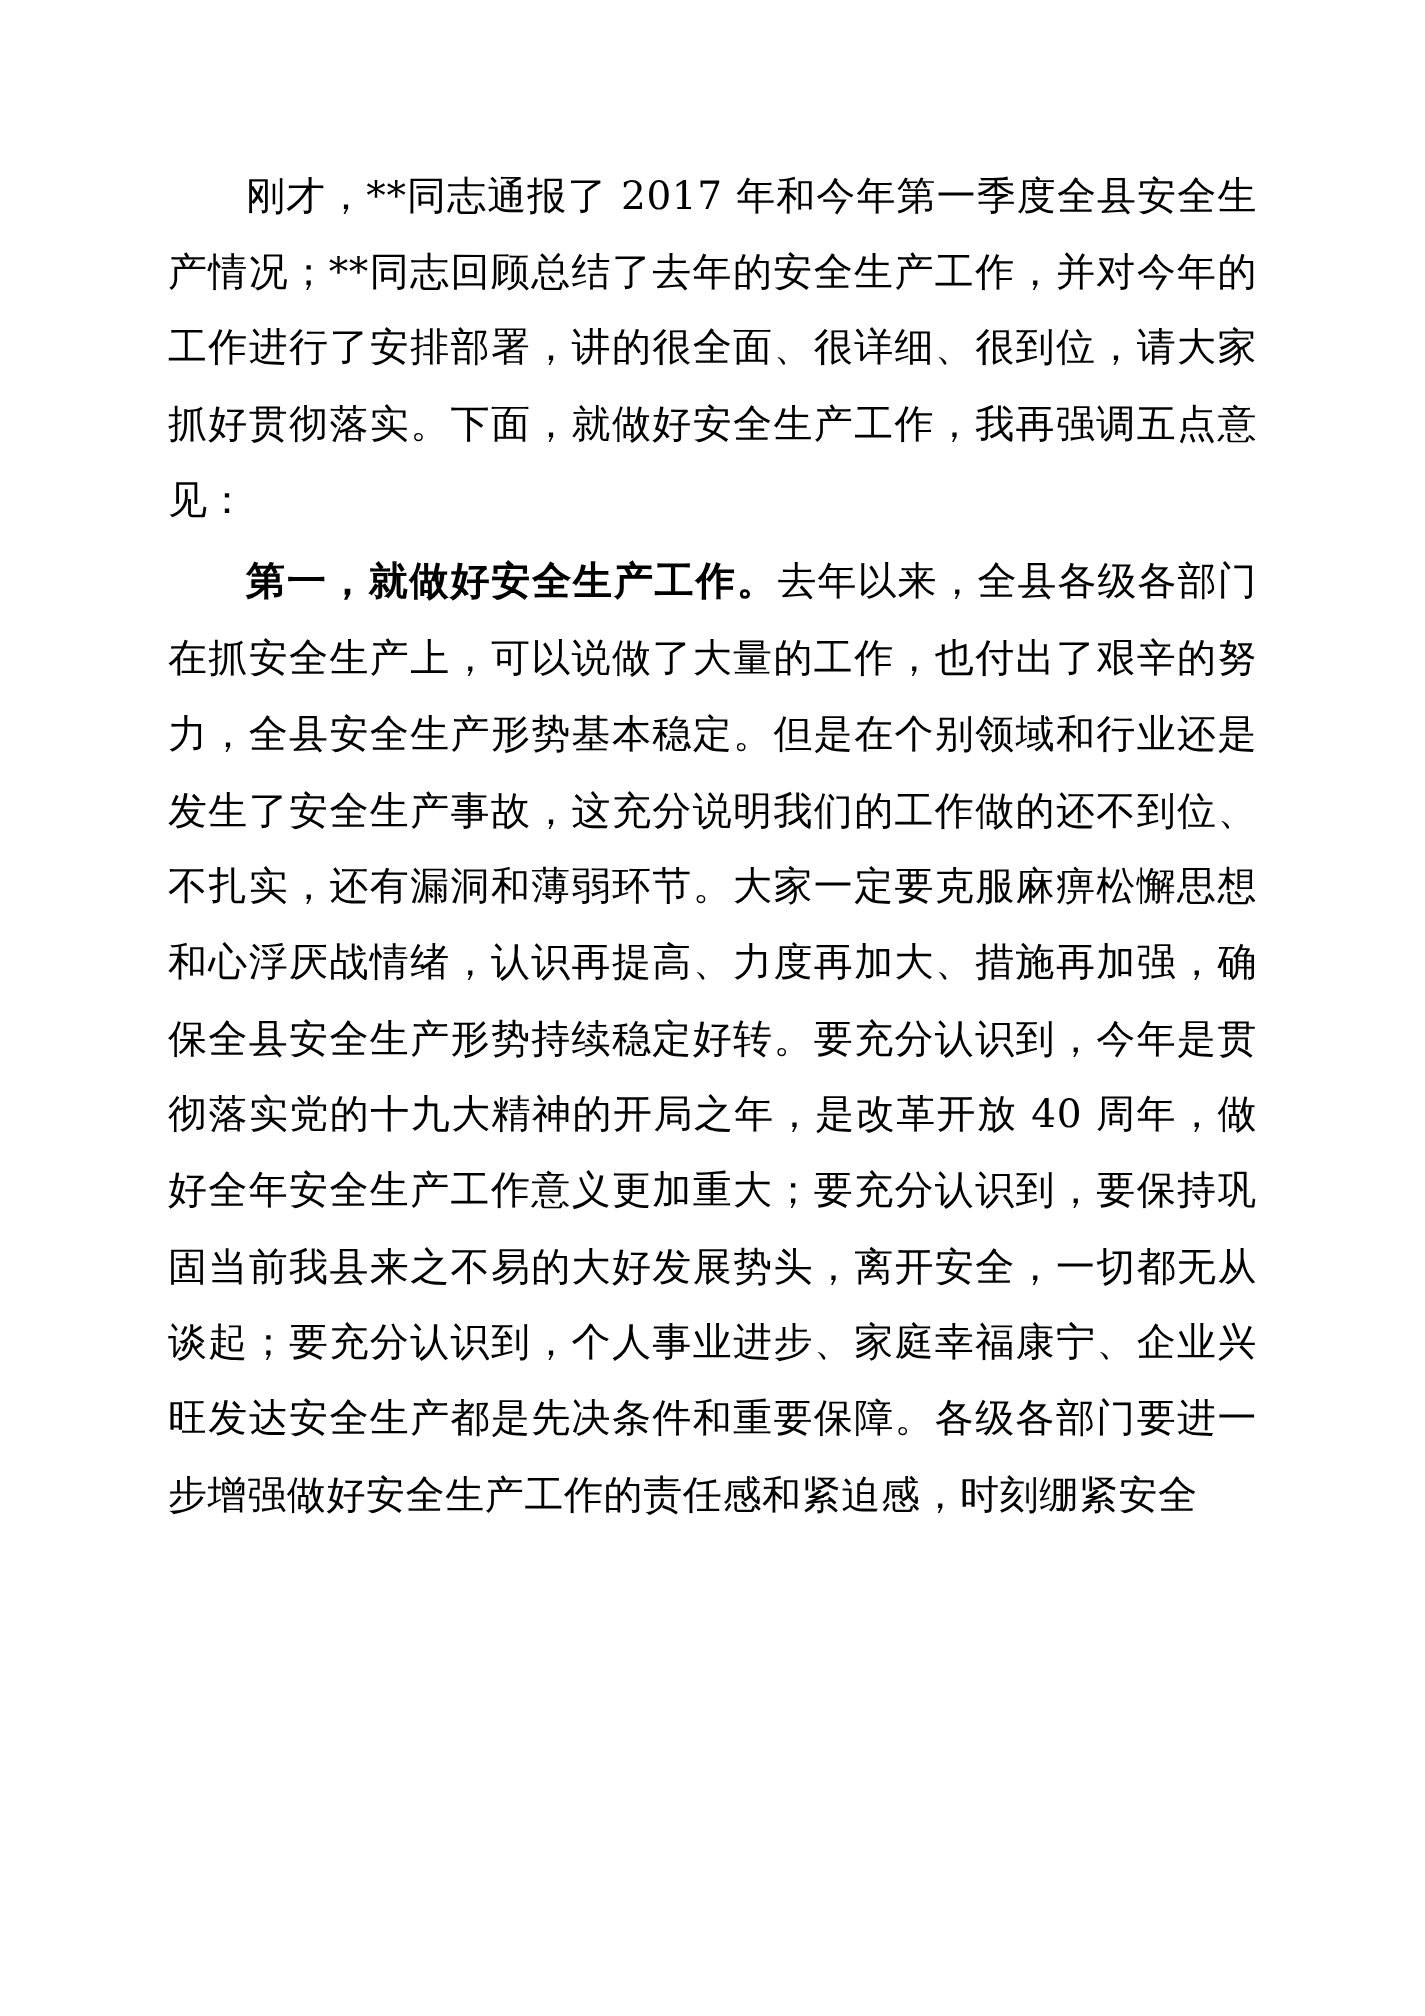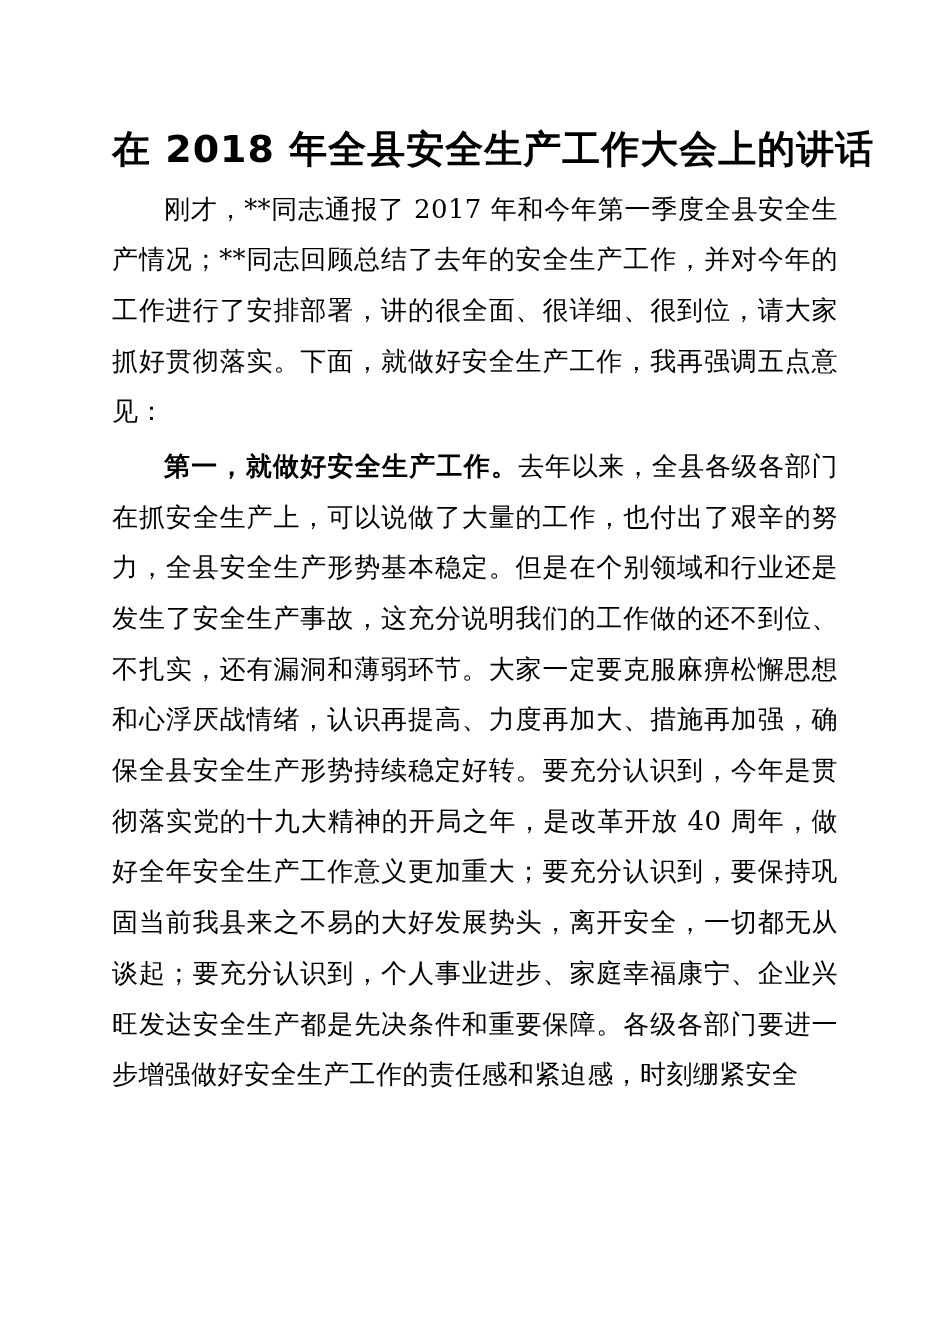--- a/index.html
+++ b/index.html
@@ -52,21 +52,20 @@
     font-family: "DejaVu Sans", "Liberation Sans", sans-serif;
     font-weight: bold;
     letter-spacing: 1px;
   }
 </style>
 </head>
 <body>
 
 <div class="page">
 
-  <h1 class="doc-title">在 2018 年全县安全生产工作大会上的讲话</h1>
 
 
   <p class="body-par">
     <span>刚才，**同志通报了 2017 年和今年第一季度全县安全生产情况；**同志回顾总结了去年的安全生产工作，并对今年的工作进行了安排部署，讲的很全面、很详细、很到位，请大家抓好贯彻落实。下面，就做好安全生产工作，我再强调五点意见：</span>
   </p>
 
   <p class="body-par tight">
     <span class="lead">第一，就做好安全生产工作。</span><span>去年以来，全县各级各部门在抓安全生产上，可以说做了大量的工作，也付出了艰辛的努力，全县安全生产形势基本稳定。但是在个别领域和行业还是发生了安全生产事故，这充分说明我们的工作做的还不到位、不扎实，还有漏洞和薄弱环节。大家一定要克服麻痹松懈思想和心浮厌战情绪，认识再提高、力度再加大、措施再加强，确保全县安全生产形势持续稳定好转。要充分认识到，今年是贯彻落实党的十九大精神的开局之年，是改革开放 40 周年，做好全年安全生产工作意义更加重大；要充分认识到，要保持巩固当前我县来之不易的大好发展势头，离开安全，一切都无从谈起；要充分认识到，个人事业进步、家庭幸福康宁、企业兴旺发达安全生产都是先决条件和重要保障。各级各部门要进一步增强做好安全生产工作的责任感和紧迫感，时刻绷紧安全</span>
   </p>
 

